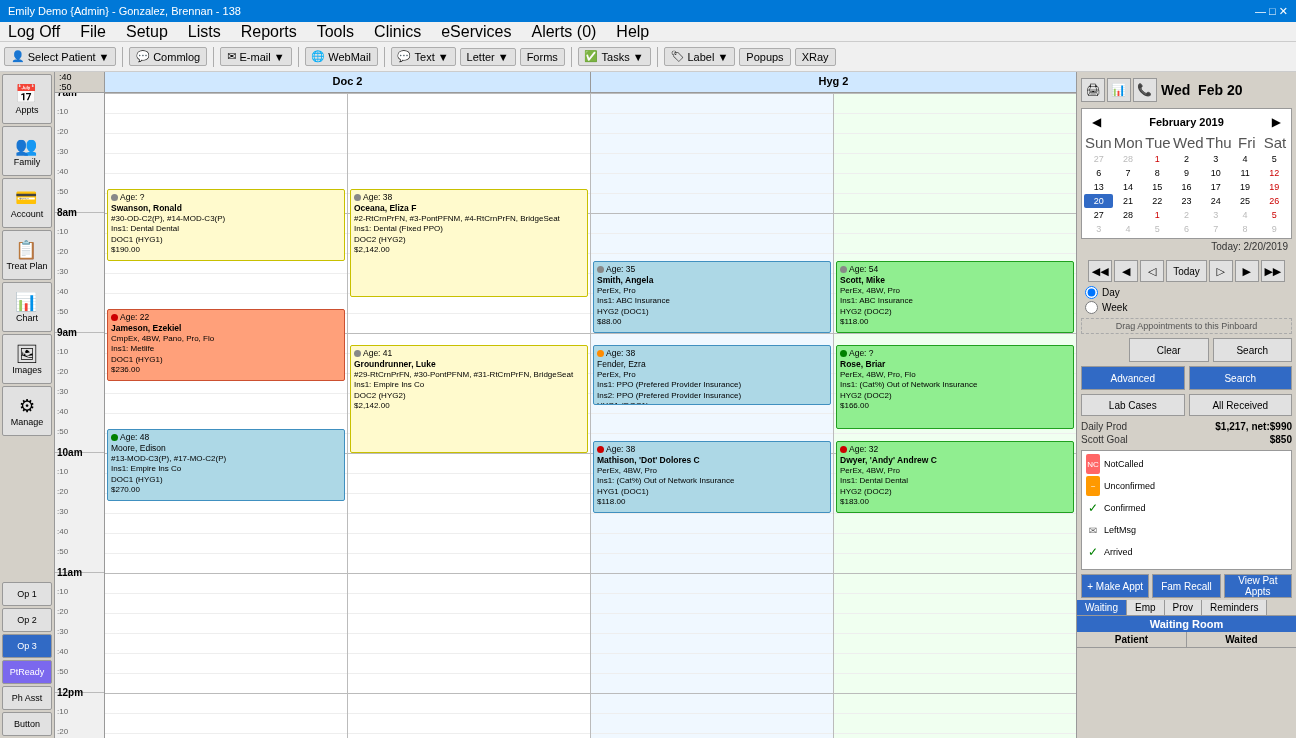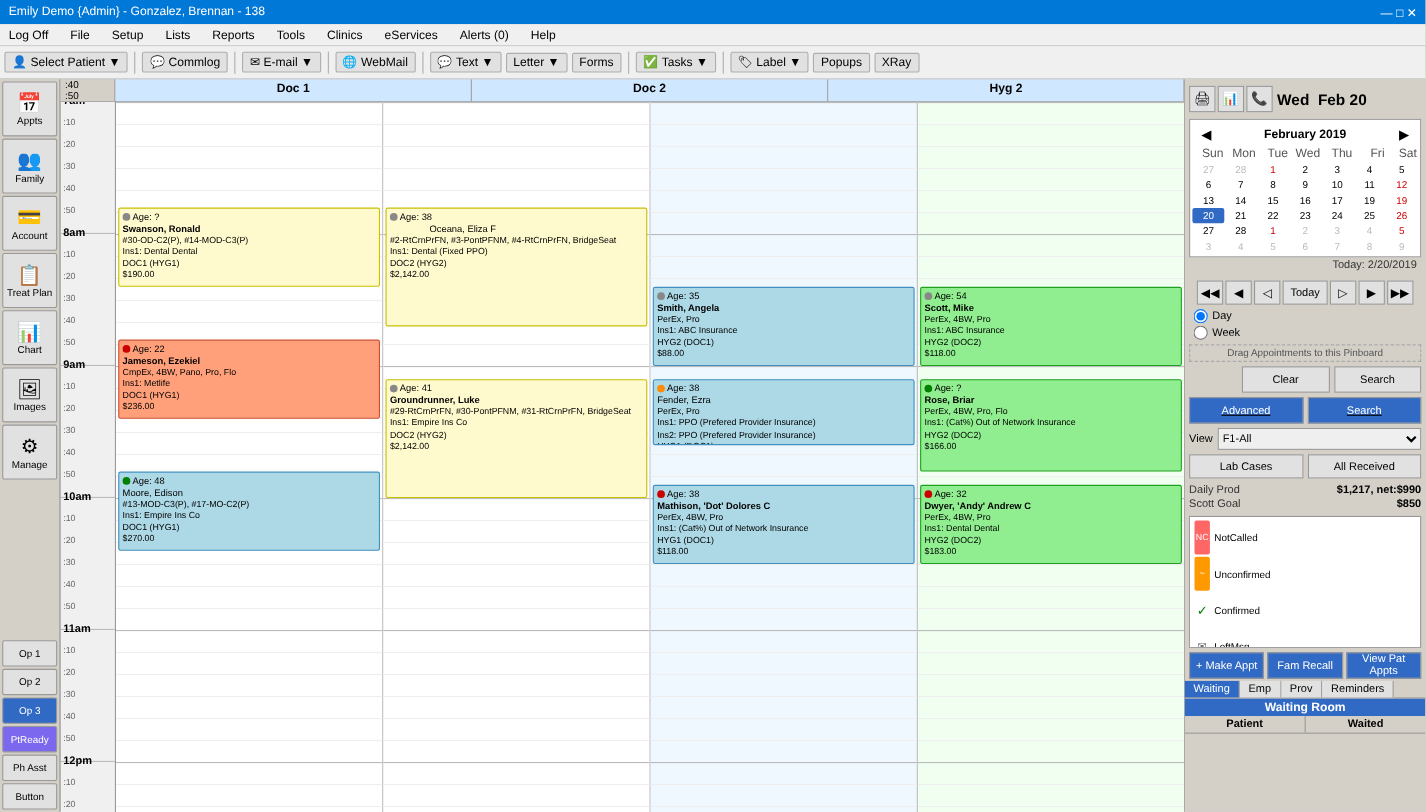--- a/index.html
+++ b/index.html
@@ -3,21 +3,21 @@
   <meta charset="utf-8">
   <style>
     * { box-sizing: border-box; margin: 0; padding: 0; }
     body { font-family: Arial, sans-serif; font-size: 11px; background: #d4d0c8; overflow: hidden; width: 1296px; height: 738px; }
     
     
     #title-bar { background: #0078d7; color: white; padding: 4px 8px; display: flex; justify-content: space-between; align-items: center; height: 22px; }
     
     
     #menu-bar { background: #f0f0f0; border-bottom: 1px solid #ccc; padding: 2px 4px; display: flex; gap: 12px; height: 20px; align-items: center; }
-    #menu-bar span { cursor: pointer; padding: 1px 4px; font-size: 11px; }
+    #menu-bar span { cursor: pointer; padding: 1px 4px; font-size: 16px; }
     
     
     #toolbar { background: #f0f0f0; border-bottom: 1px solid #ccc; padding: 2px 4px; display: flex; gap: 4px; align-items: center; height: 30px; }
     .toolbar-btn { background: #e1e1e1; border: 1px solid #adadad; border-radius: 2px; padding: 2px 6px; cursor: pointer; font-size: 11px; display: flex; align-items: center; gap: 3px; white-space: nowrap; }
     .toolbar-sep { width: 1px; height: 20px; background: #adadad; margin: 0 2px; }
     
     
     #main-container { display: flex; height: calc(738px - 72px); }
     
     
@@ -43,21 +43,21 @@
     #calendar-header { display: flex; align-items: center; gap: 4px; margin-bottom: 4px; }
     #cal-icons { display: flex; gap: 2px; }
     .cal-icon-btn { width: 24px; height: 24px; background: #e1e1e1; border: 1px solid #999; cursor: pointer; display: flex; align-items: center; justify-content: center; font-size: 12px; }
     #date-display { font-size: 14px; font-weight: bold; }
     
     #mini-cal { background: white; border: 1px solid #999; padding: 2px; }
     .cal-nav { display: flex; justify-content: space-between; align-items: center; padding: 2px 4px; }
     .cal-nav button { background: none; border: none; cursor: pointer; font-size: 12px; }
     .cal-month-year { font-size: 11px; font-weight: bold; }
     .cal-grid { display: grid; grid-template-columns: repeat(7, 1fr); gap: 0; }
-    .cal-day-header { text-align: right; font-size: 11px; color: #555; padding: 1px; }
+    .cal-day-header { text-align: center; font-size: 15px; color: #555; padding: 1px; }
     .cal-day { text-align: center; font-size: 9px; padding: 2px 1px; cursor: pointer; }
     .cal-day.today { background: #316ac5; color: white; border-radius: 2px; }
     .cal-day.other-month { color: #bbb; }
     
     .today-label { text-align: right; font-size: 10px; padding: 2px 4px; color: #333; }
     
     
     .cal-nav-row { display: flex; gap: 2px; padding: 2px 4px; justify-content: center; }
     .cal-nav-btn { width: 24px; height: 22px; background: #e1e1e1; border: 1px solid #999; cursor: pointer; display: flex; align-items: center; justify-content: center; font-size: 11px; }
     .today-btn { padding: 0 6px; height: 22px; background: #e1e1e1; border: 1px solid #999; cursor: pointer; font-size: 10px; }
@@ -66,42 +66,42 @@
     .view-options { padding: 2px 8px; display: flex; flex-direction: column; gap: 2px; }
     .view-options label { font-size: 10px; display: flex; align-items: center; gap: 4px; }
     
     .drag-appt-area { padding: 2px 8px; font-size: 9px; color: #555; text-align: center; border: 1px dashed #aaa; margin: 2px 4px; }
     
     
     .action-buttons { display: flex; gap: 4px; padding: 2px 4px; margin-left: 48px; }
     .action-btn { flex: 1; height: 24px; font-size: 10px; cursor: pointer; border: 1px solid #999; background: #e1e1e1; }
     
     
-    .adv-search-row { display: flex; gap: 4px; padding: 2px 4px; text-decoration: underline; }
+    .adv-search-row { display: flex; gap: 4px; padding: 2px 4px; }
     .adv-btn { flex: 1; height: 24px; font-size: 10px; cursor: pointer; border: 1px solid #999; background: #316ac5; color: white; }
     .search-btn { flex: 1; height: 24px; font-size: 10px; cursor: pointer; border: 1px solid #999; background: #316ac5; color: white; }
     
     
     .view-row { display: flex; align-items: center; padding: 2px 4px; gap: 4px; font-size: 10px; }
     .view-row select { font-size: 10px; border: 1px solid #999; flex: 1; height: 20px; }
     
     
     .lab-row { display: flex; align-items: center; padding: 2px 4px; gap: 4px; }
     .lab-btn { flex: 1; height: 22px; font-size: 10px; cursor: pointer; border: 1px solid #999; background: #e1e1e1; }
     
     
     .stats-area { padding: 2px 4px; font-size: 10px; }
     .stat-row { display: flex; justify-content: space-between; padding: 1px 0; }
     .stat-label { color: #333; }
     .stat-value { font-weight: bold; }
     
     
     .status-legend { padding: 2px 4px; font-size: 9px; border: 1px solid #999; margin: 2px 4px; background: white; max-height: 120px; overflow-y: auto; }
     .status-item { display: flex; align-items: center; gap: 4px; padding: 1px 0; }
-    .status-icon { width: 14px; height: 31px; display: flex; align-items: center; justify-content: center; font-size: 10px; }
+    .status-icon { width: 14px; height: 20px; display: flex; align-items: center; justify-content: center; font-size: 10px; }
     
     
     .right-buttons { padding: 2px 4px; display: flex; flex-direction: row; gap: 3px; }
     .right-btn { height: 24px; font-size: 10px; cursor: pointer; border: 1px solid #999; background: #316ac5; color: white; text-align: center; width: 100%; }
     
     
     .tab-row { display: flex; border-bottom: 1px solid #999; }
     .tab { padding: 2px 8px; font-size: 10px; cursor: pointer; background: #e1e1e1; border-right: 1px solid #999; }
     .tab.active { background: #316ac5; color: white; }
     
@@ -258,21 +258,20 @@
       <span>Button</span>
     </div>
   </div>
 
   <div id="schedule-area">
 
     <div id="col-headers">
       <div class="time-col-header" style="display:flex;align-items:center;padding-left:4px;font-size:9px;border-right:1px solid #999;">
         <span>:40<br>:50</span>
       </div>
-      <div class="provider-header">Doc 1</div>
       <div class="provider-header">Doc 2</div>
       <div class="provider-header">Hyg 2</div>
     </div>
 
     <div id="sched-container">
       <div id="sched-scroll">
         <div class="sched-inner" style="height:1080px;">
 
           <div class="time-labels" id="time-labels-col">
               <div style="height: 120px; border-bottom: 1px solid rgb(187, 187, 187); position: relative;">
@@ -413,21 +412,21 @@
                 <div style="position: absolute; left: 0px; right: 0px; top: 500px; border-top: 1px solid rgb(238, 238, 238);"></div>
                 <div style="position: absolute; left: 0px; right: 0px; top: 520px; border-top: 1px solid rgb(238, 238, 238);"></div>
                 <div style="position: absolute; left: 0px; right: 0px; top: 540px; border-top: 1px solid rgb(238, 238, 238);"></div>
                 <div style="position: absolute; left: 0px; right: 0px; top: 560px; border-top: 1px solid rgb(238, 238, 238);"></div>
                 <div style="position: absolute; left: 0px; right: 0px; top: 580px; border-top: 1px solid rgb(238, 238, 238);"></div>
                 <div style="position: absolute; left: 0px; right: 0px; top: 600px; border-top: 1px solid rgb(187, 187, 187);"></div>
                 <div style="position: absolute; left: 0px; right: 0px; top: 620px; border-top: 1px solid rgb(238, 238, 238);"></div>
                 <div style="position: absolute; left: 0px; right: 0px; top: 640px; border-top: 1px solid rgb(238, 238, 238);"></div>
                 <div class="appt-block" style="position: absolute; left: 2px; right: 2px; top: 96px; height: 108px; background: rgb(255, 250, 205); border: 1px solid rgb(200, 192, 0); border-radius: 2px; padding: 2px 3px; font-size: 8.5px; overflow: hidden; cursor: pointer; line-height: 1.3;">
                   <div><span style="display: inline-block; width: 7px; height: 7px; border-radius: 50%; background: rgb(136, 136, 136); margin-right: 2px; vertical-align: middle;"></span><span>Age: 38 </span></div>
-                  <div style="font-weight: normal; margin-left: 36px;">Oceana, Eliza F</div>
+                  <div style="font-weight: bold;">Oceana, Eliza F</div>
                   <div style="white-space: pre-line; font-size: 8px;">#2-RtCrnPrFN, #3-PontPFNM, #4-RtCrnPrFN, BridgeSeat
 Ins1: Dental (Fixed PPO)
 DOC2 (HYG2)
 $2,142.00</div>
                 </div>
                 <div class="appt-block" style="position: absolute; left: 2px; right: 2px; top: 252px; height: 108px; background: rgb(255, 250, 205); border: 1px solid rgb(200, 192, 0); border-radius: 2px; padding: 2px 3px; font-size: 8.5px; overflow: hidden; cursor: pointer; line-height: 1.3;">
                   <div><span style="display: inline-block; width: 7px; height: 7px; border-radius: 50%; background: rgb(136, 136, 136); margin-right: 2px; vertical-align: middle;"></span><span>Age: 41 </span></div>
                   <div style="font-weight: bold;">Groundrunner, Luke</div>
                   <div style="white-space: pre-line; font-size: 8px;">#29-RtCrnPrFN, #30-PontPFNM, #31-RtCrnPrFN, BridgeSeat
 Ins1: Empire Ins Co
@@ -668,26 +667,20 @@
     <div class="action-buttons">
       <button class="action-btn">Clear</button>
       <button class="action-btn">Search</button>
     </div>
 
     <div class="adv-search-row">
       <button class="adv-btn">Advanced</button>
       <button class="search-btn">Search</button>
     </div>
 
-    <div class="view-row">
-      <span>View</span>
-      <select>
-        <option>F1-All</option>
-      </select>
-    </div>
 
     <div class="lab-row">
       <button class="lab-btn">Lab Cases</button>
       <button class="lab-btn">All Received</button>
     </div>
 
     <div class="stats-area">
       <div class="stat-row">
         <span class="stat-label">Daily Prod</span>
         <span class="stat-value">$1,217, net:$990</span>

